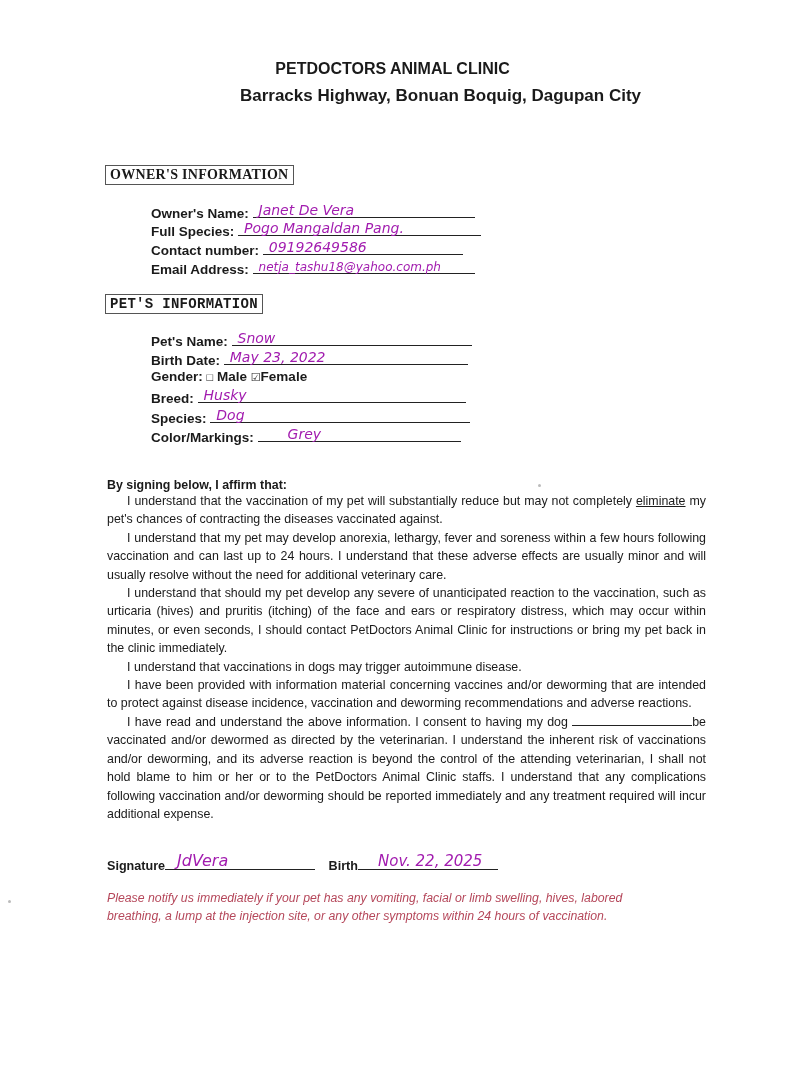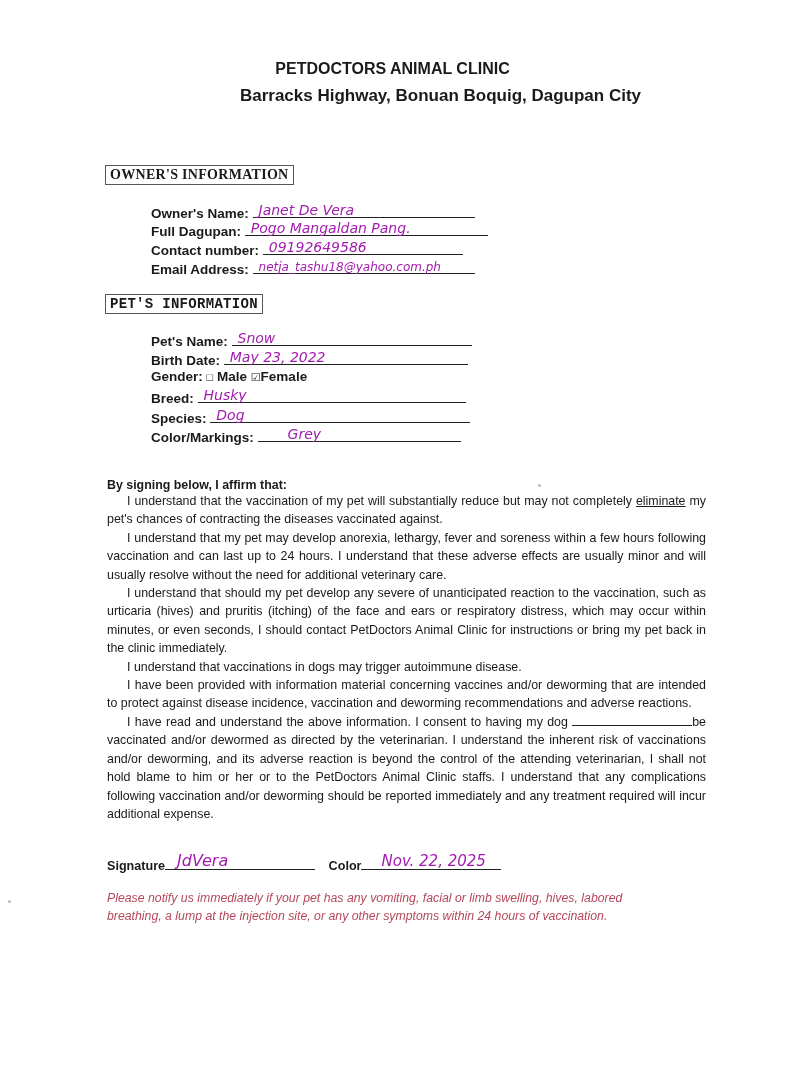--- a/index.html
+++ b/index.html
@@ -29,21 +29,21 @@
 <div id="clinic-name" class="title">PETDOCTORS ANIMAL CLINIC</div>
 <div id="clinic-address" class="title">Barracks Highway, Bonuan Boquig, Dagupan City</div>
 
 <div id="owner-section" class="section-box">OWNER'S INFORMATION</div>
 
 <div class="field" style="left:151px;top:203px;">
   <span>Owner's Name:</span>
   <span class="line" style="width:222px;"><span class="hand">Janet De Vera</span></span>
 </div>
 <div class="field" style="left:151px;top:221px;">
-  <span>Full Dagupan:</span>
+  <span>Full Species:</span>
   <span class="line" style="width:243px;"><span class="hand">Pogo Mangaldan Pang.</span></span>
 </div>
 <div class="field" style="left:151px;top:240px;">
   <span>Contact number:</span>
   <span class="line" style="width:200px;"><span class="hand">09192649586</span></span>
 </div>
 <div class="field" style="left:151px;top:259px;">
   <span>Email Address:</span>
   <span class="line" style="width:222px;"><span class="hand" style="font-size:12px;">netja_tashu18@yahoo.com.ph</span></span>
 </div>
@@ -83,19 +83,19 @@
   <p><span>I understand that the vaccination of my pet will substantially reduce but may not completely</span> <span class="u">eliminate</span><span> my pet's chances of contracting the diseases vaccinated against.</span></p>
   <p>I understand that my pet may develop anorexia, lethargy, fever and soreness within a few hours following vaccination and can last up to 24 hours. I understand that these adverse effects are usually minor and will usually resolve without the need for additional veterinary care.</p>
   <p>I understand that should my pet develop any severe of unanticipated reaction to the vaccination, such as urticaria (hives) and pruritis (itching) of the face and ears or respiratory distress, which may occur within minutes, or even seconds, I should contact PetDoctors Animal Clinic for instructions or bring my pet back in the clinic immediately.</p>
   <p>I understand that vaccinations in dogs may trigger autoimmune disease.</p>
   <p>I have been provided with information material concerning vaccines and/or deworming that are intended to protect against disease incidence, vaccination and deworming recommendations and adverse reactions.</p>
   <p><span>I have read and understand the above information. I consent to having my dog </span><span class="blank"></span><span>be vaccinated and/or dewormed as directed by the veterinarian. I understand the inherent risk of vaccinations and/or deworming, and its adverse reaction is beyond the control of the attending veterinarian, I shall not hold blame to him or her or to the PetDoctors Animal Clinic staffs. I understand that any complications following vaccination and/or deworming should be reported immediately and any treatment required will incur additional expense.</span></p>
 </div>
 
 <div class="sig-row">
   <span>Signature</span><span class="line" style="width:150px;"><span class="hand" style="left:12px;font-size:16px;">JdVera</span></span>
-  <span style="margin-left:10px;">Color</span><span class="line" style="width:140px;"><span class="hand" style="left:20px;font-size:15px;">Nov. 22, 2025</span></span>
+  <span style="margin-left:10px;">Birth</span><span class="line" style="width:140px;"><span class="hand" style="left:20px;font-size:15px;">Nov. 22, 2025</span></span>
 </div>
 
 <div class="notice">Please notify us immediately if your pet has any vomiting, facial or limb swelling, hives, labored breathing, a lump at the injection site, or any other symptoms within 24 hours of vaccination.</div>
 
 <div class="dot" style="left:538px;top:484px;"></div>
 <div class="dot" style="left:8px;top:900px;"></div>
 
 </body></html>

